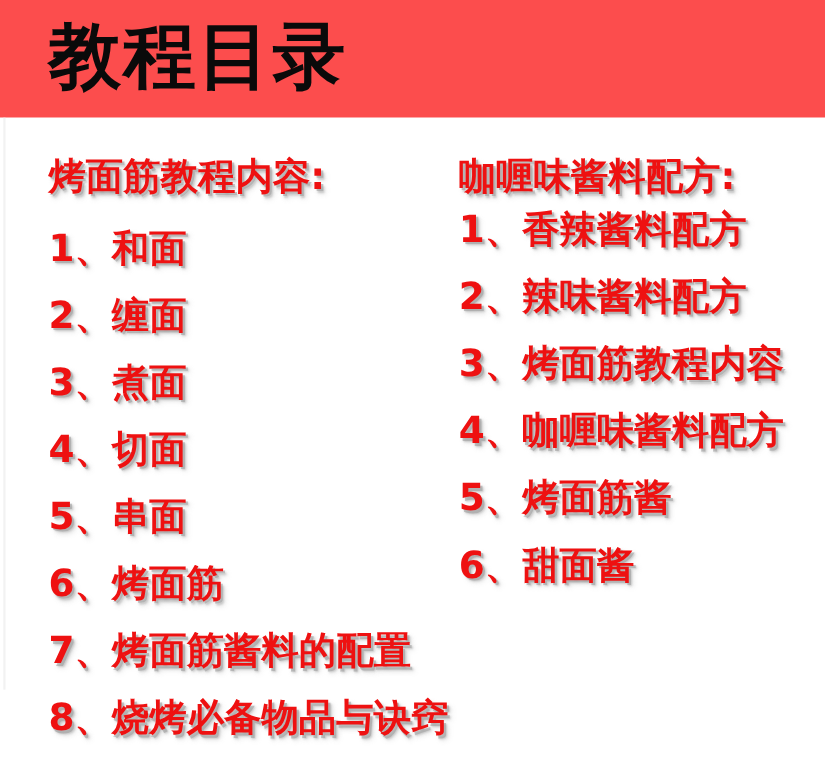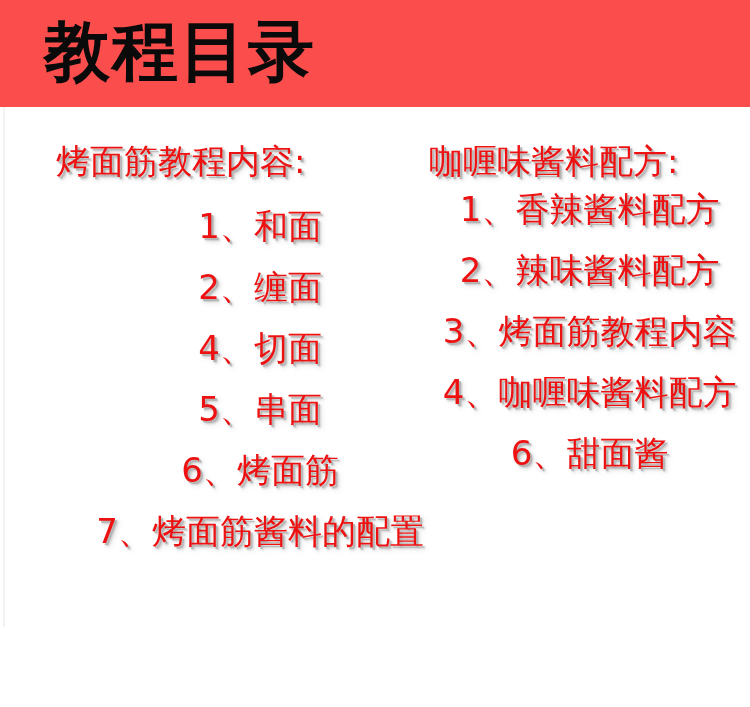--- a/index.html
+++ b/index.html
@@ -62,43 +62,41 @@
     position: absolute;
     top: 0;
   }
   #col-left  { left: 44px; width: 420px; }
   #col-right { left: 417px; width: 333px; }
 
   .col-heading,
   .col-item {
     white-space: nowrap;
     color: #ee1111;
-    font-weight: 400;
+    font-weight: 700;
     text-shadow:
        2px 2px 0 rgba(160,160,160,0.60),
        3px 3px 2px rgba(150,150,150,0.45),
        4px 4px 5px rgba(170,170,170,0.30);
     font-family: "DejaVu Sans", "Liberation Sans", sans-serif;
-    margin-left: 12px;
   }
 
   .col-heading {
     position: absolute;
     top: 33px;
     font-size: 34px;
     line-height: 42px;
     letter-spacing: 0px;
   }
 
   .items {
     position: absolute;
     top: 96px;
     left: 0;
     width: 100%;
-    text-align: center;
   }
   .col-item {
     position: relative;
     height: 61px;
     font-size: 34px;
     line-height: 47px;
     display: block;
   }
   .item-num {
     display: inline-block;
@@ -123,48 +121,57 @@
   <div id="col-left" class="column">
     <div class="col-heading">烤面筋教程内容:</div>
     <div class="items">
       <div class="col-item">
         <span class="item-num">1、</span><span class="item-text">和面</span>
       </div>
       <div class="col-item">
         <span class="item-num">2、</span><span class="item-text">缠面</span>
       </div>
       <div class="col-item">
+        <span class="item-num">3、</span><span class="item-text">煮面</span>
+      </div>
+      <div class="col-item">
         <span class="item-num">4、</span><span class="item-text">切面</span>
       </div>
       <div class="col-item">
         <span class="item-num">5、</span><span class="item-text">串面</span>
       </div>
       <div class="col-item">
         <span class="item-num">6、</span><span class="item-text">烤面筋</span>
       </div>
       <div class="col-item">
         <span class="item-num">7、</span><span class="item-text">烤面筋酱料的配置</span>
+      </div>
+      <div class="col-item">
+        <span class="item-num">8、</span><span class="item-text">烧烤必备物品与诀窍</span>
       </div>
     </div>
   </div>
 
   <div id="col-right" class="column">
     <div class="col-heading">咖喱味酱料配方:</div>
     <div class="items">
       <div class="col-item">
         <span class="item-num">1、</span><span class="item-text">香辣酱料配方</span>
       </div>
       <div class="col-item">
         <span class="item-num">2、</span><span class="item-text">辣味酱料配方</span>
       </div>
       <div class="col-item">
         <span class="item-num">3、</span><span class="item-text">烤面筋教程内容</span>
       </div>
       <div class="col-item">
         <span class="item-num">4、</span><span class="item-text">咖喱味酱料配方</span>
       </div>
       <div class="col-item">
+        <span class="item-num">5、</span><span class="item-text">烤面筋酱</span>
+      </div>
+      <div class="col-item">
         <span class="item-num">6、</span><span class="item-text">甜面酱</span>
       </div>
     </div>
   </div>
 
 </div>
 
 </body></html>

